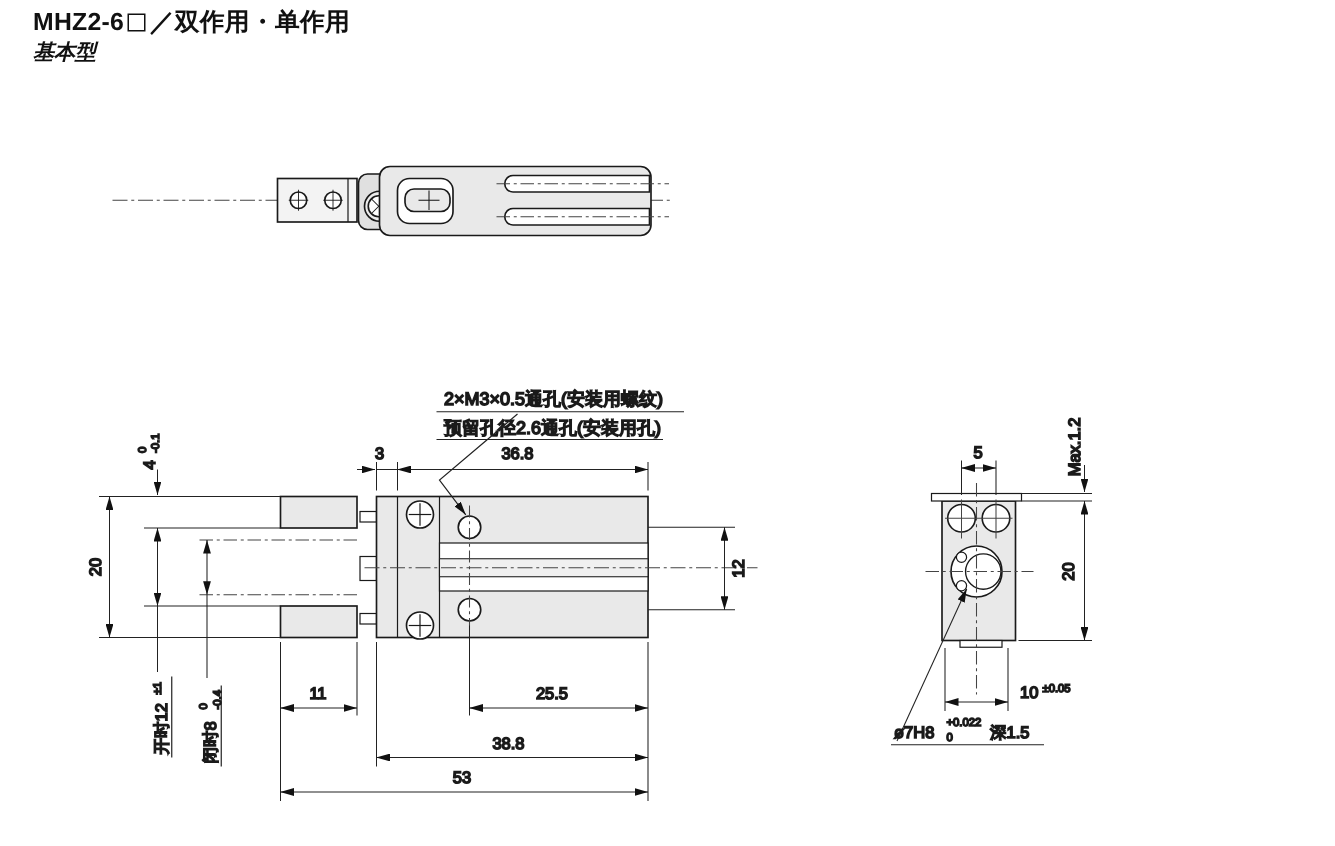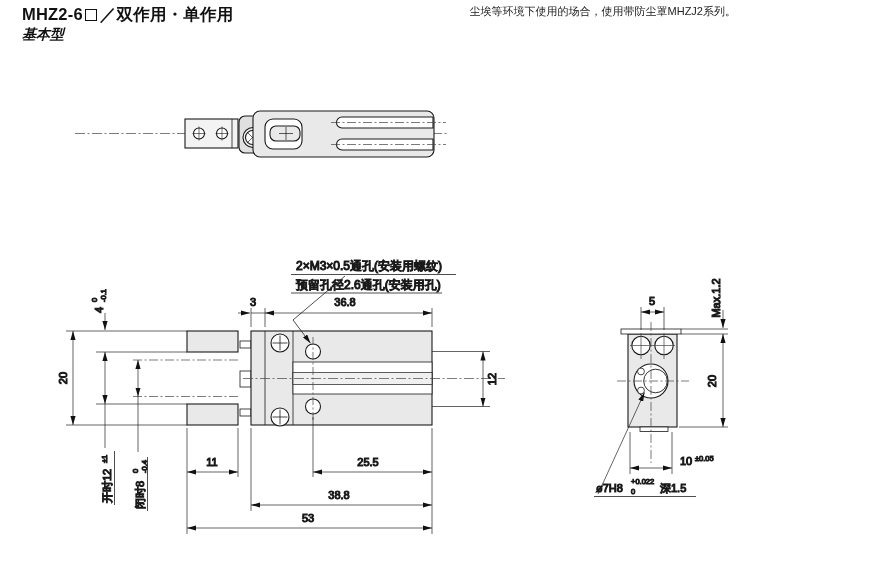--- a/index.html
+++ b/index.html
@@ -19,21 +19,20 @@
 </style>
 </head>
 <body>
 
 <div id="canvas">
 
   <div class="title-row">
     <span>MHZ2-6</span><span class="size-box"></span><span>／双作用・单作用</span>
   </div>
   <div class="subtitle">基本型</div>
-  <div class="note">尘埃等环境下使用的场合，使用带防尘罩MHZJ2系列。</div>
 
   <svg id="drawing" width="890" height="564" viewBox="0 0 890 564">
     <defs>
       <marker id="aE" markerWidth="9" markerHeight="5.2" refX="9" refY="2.6" orient="auto" markerUnits="userSpaceOnUse">
         <path d="M0,0 L9,2.6 L0,5.2 z" fill="#111"></path>
       </marker>
       <marker id="aS" markerWidth="9" markerHeight="5.2" refX="0" refY="2.6" orient="auto" markerUnits="userSpaceOnUse">
         <path d="M9,0 L0,2.6 L9,5.2 z" fill="#111"></path>
       </marker>
     </defs>

